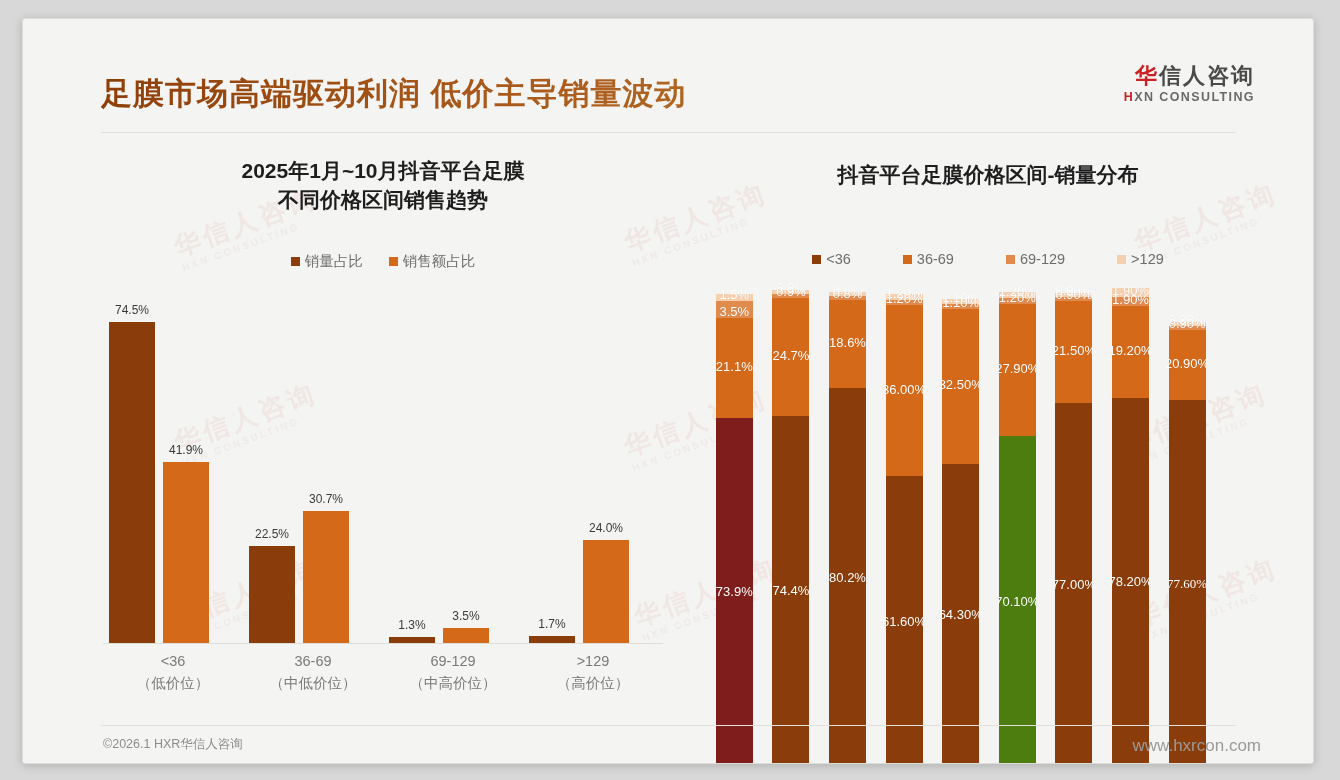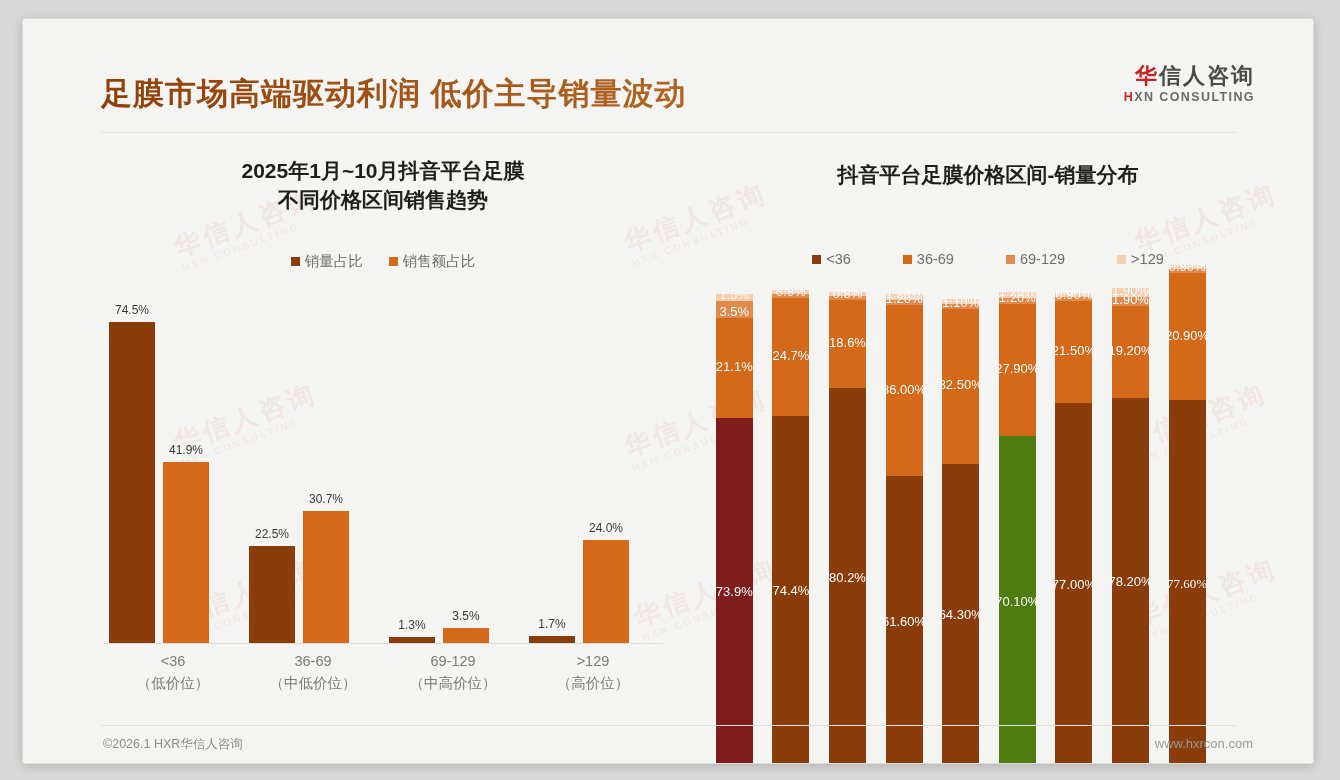--- a/index.html
+++ b/index.html
@@ -72,21 +72,21 @@
   .seg .slab{
     position:absolute;left:50%;transform:translateX(-50%);
     top:50%;margin-top:-9px;font-size:13px;color:#ffffff;white-space:nowrap;
     text-shadow:0 0 1px rgba(0,0,0,.10);
   }
   .seg.thin .slab{top:auto;bottom:-1px;}
 
   
   .foot-rule{position:absolute;left:78px;top:706px;width:1135px;height:1px;background:#e2e0dc;}
   .foot-l{position:absolute;left:80px;top:717px;font-size:12.5px;color:#8c8c8c;}
-  .foot-r{position:absolute;right:60px;top:717px;font-size:13px;color:#9a9a9a;}
+  .foot-r{position:absolute;right:52px;top:717px;font-size:17px;color:#9a9a9a;}
 </style>
 </head>
 <body>
 
 <div class="slide">
 
   <div class="hdr">
     <div class="hdr-title">足膜市场高端驱动利润 低价主导销量波动</div>
     <div class="logo">
       <div class="logo-cn"><span class="red">华</span><span>信人咨询</span></div>
@@ -345,21 +345,21 @@
             <div class="slab">78.20%</div>
           </div>
         </div>
         <div class="sbar" style="left: 462.6px;">
           <div class="seg thin" style="height: 4.275px; background: rgb(245, 207, 174);">
             <div class="slab">0.90%</div>
           </div>
           <div class="seg thin" style="height: 4.275px; background: rgb(224, 138, 78);">
             <div class="slab">0.90%</div>
           </div>
-          <div class="seg" style="height: 127px; background: rgb(212, 105, 26);">
+          <div class="seg" style="height: 70px; background: rgb(212, 105, 26);">
             <div class="slab">20.90%</div>
           </div>
           <div class="seg" style="height: 368.6px; background: rgb(138, 61, 10); font-family: Liberation Serif, serif;">
             <div class="slab">77.60%</div>
           </div>
         </div>
       </div>
 
   </div>
 

